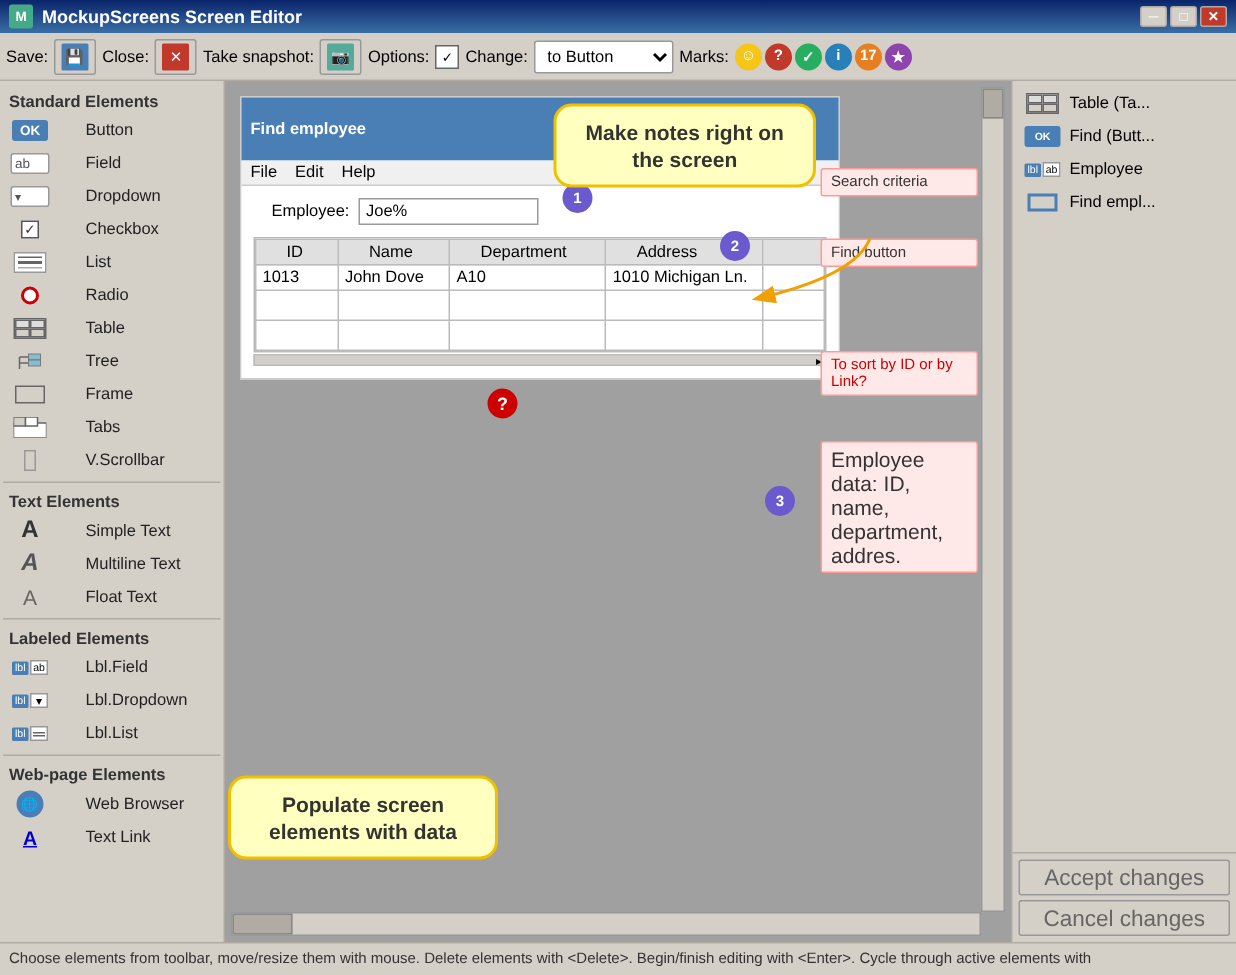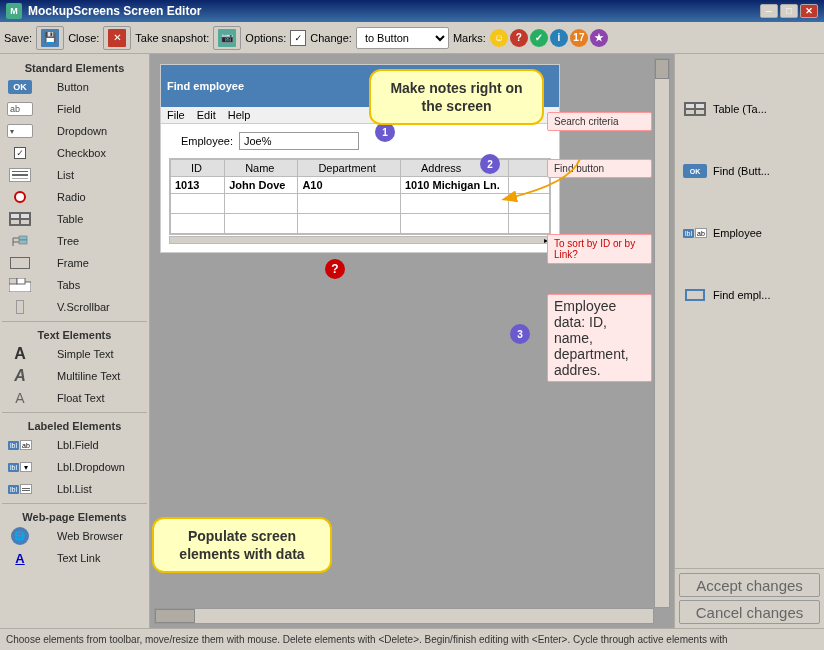--- a/index.html
+++ b/index.html
@@ -57,21 +57,20 @@
       border-right: 1px solid #b0aca4;
       overflow-y: auto;
       padding: 4px 2px;
       flex-shrink: 0;
     }
     .sidebar-section-title {
       font-size: 11px;
       font-weight: bold;
       color: #333;
       padding: 4px 4px 2px 4px;
-      text-align: center;
     }
     .sidebar-item {
       display: flex;
       align-items: center;
       padding: 2px 4px;
       cursor: pointer;
       border-radius: 2px;
       gap: 4px;
     }
     .sidebar-item-icon {
@@ -110,21 +109,20 @@
       padding: 4px 2px;
     }
     .right-panel-item {
       display: flex;
       align-items: center;
       padding: 2px 4px;
       cursor: pointer;
       border-radius: 2px;
       gap: 4px;
       font-size: 11px;
-      margin-top: 40px;
     }
     .right-panel-item-icon { width: 28px; height: 18px; display: flex; align-items: center; justify-content: center; flex-shrink: 0; }
     .right-panel-buttons {
       padding: 4px;
       border-top: 1px solid #b0aca4;
       display: flex;
       flex-direction: column;
       gap: 3px;
     }
     .action-btn {
@@ -208,21 +206,20 @@
     .mockup-table th {
       background: #e0e0e0;
       border: 1px solid #bbb;
       padding: 2px 20px;
       text-align: left;
       font-weight: normal;
     }
     .mockup-table td {
       border: 1px solid #bbb;
       padding: 2px 4px;
-      font-weight: bold;
     }
 
     
     .annotation-bubble {
       position: absolute;
       background: #ffffc0;
       border: 2px solid #f0c000;
       border-radius: 12px;
       padding: 8px 12px;
       font-size: 14px;

